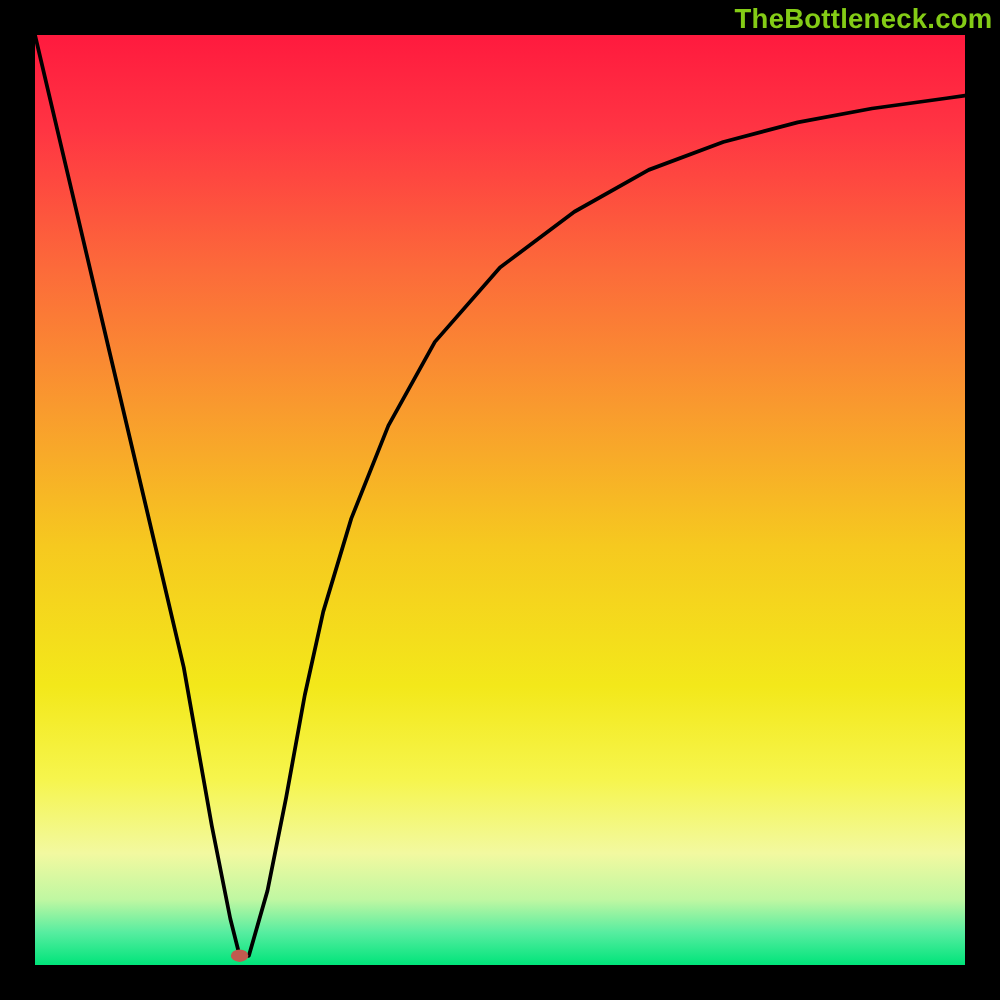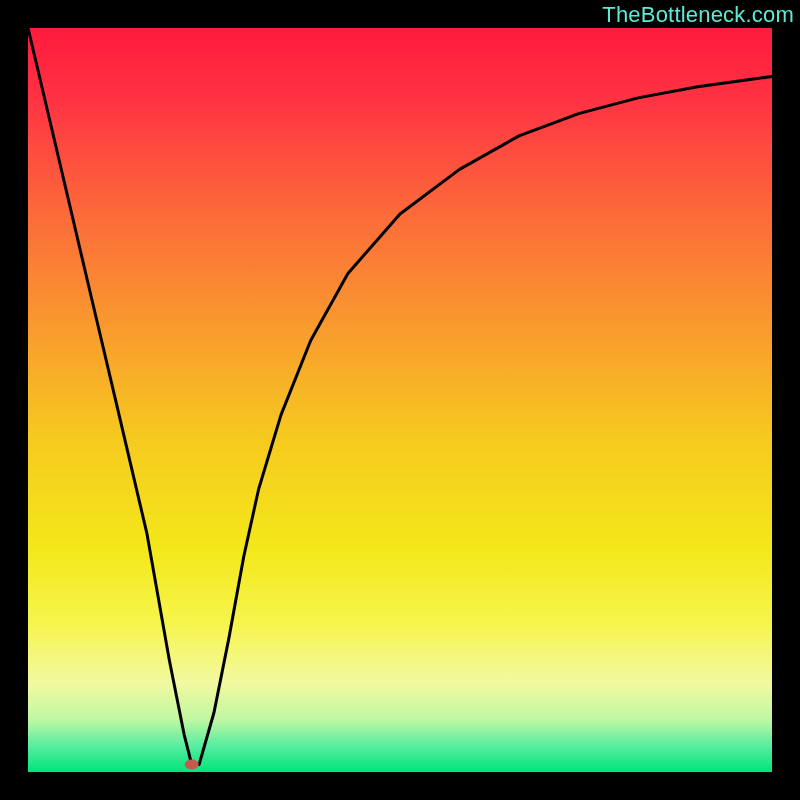--- a/index.html
+++ b/index.html
@@ -23,23 +23,23 @@
     position: absolute;
     left: 0;
     top: 0;
     width: 744px;
     height: 744px;
   }
   .watermark {
     position: absolute;
     top: 2px;
     right: 6px;
-    color: #5eead4;
+    color: #84cc16;
     font-size: 22px;
-    font-weight: 400;
+    font-weight: 700;
     letter-spacing: 0.2px;
     z-index: 5;
     text-align: center;
   }
   svg { display: block; }
 </style>
 </head>
 <body>
 
 <div class="watermark">TheBottleneck.com</div>

